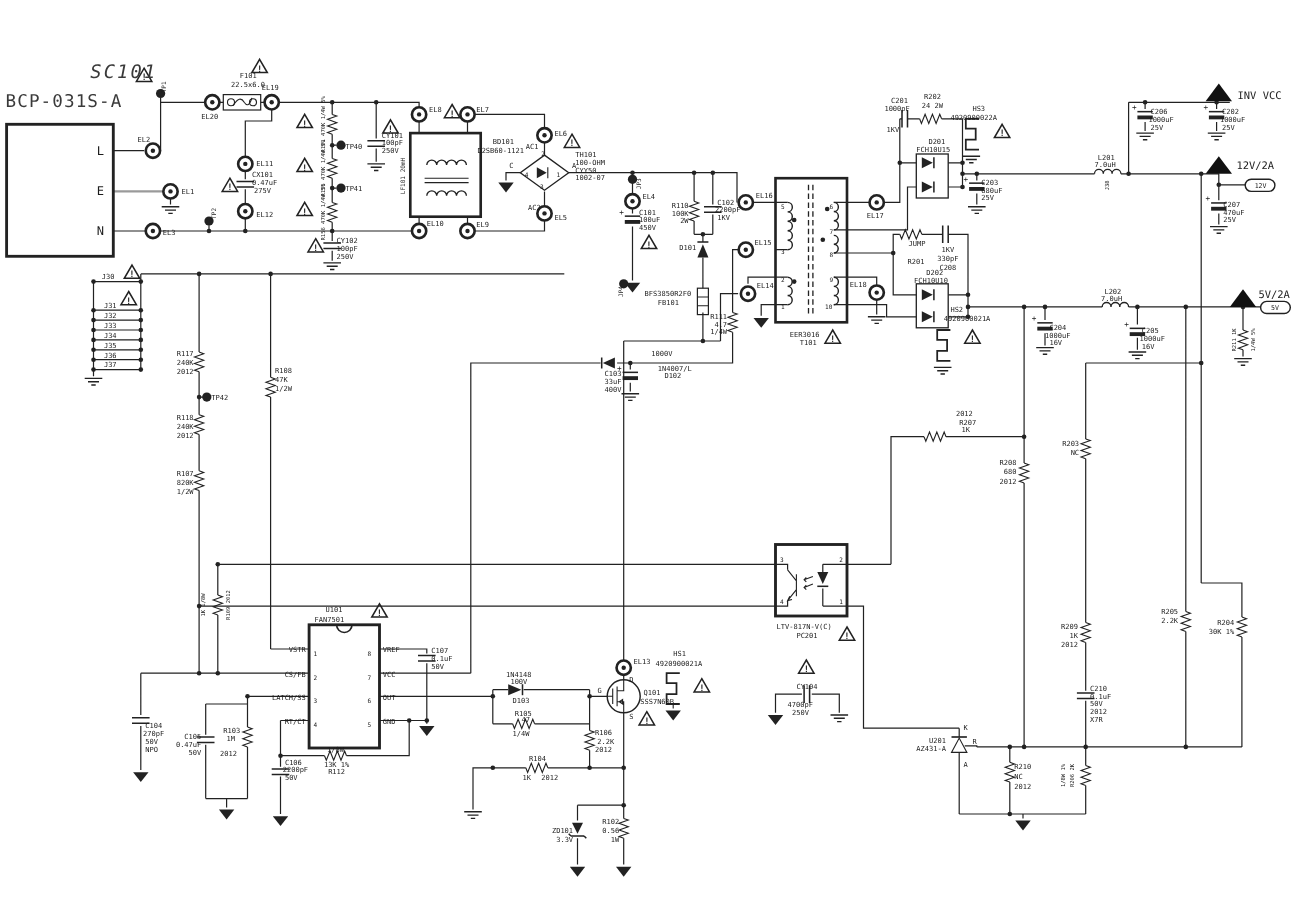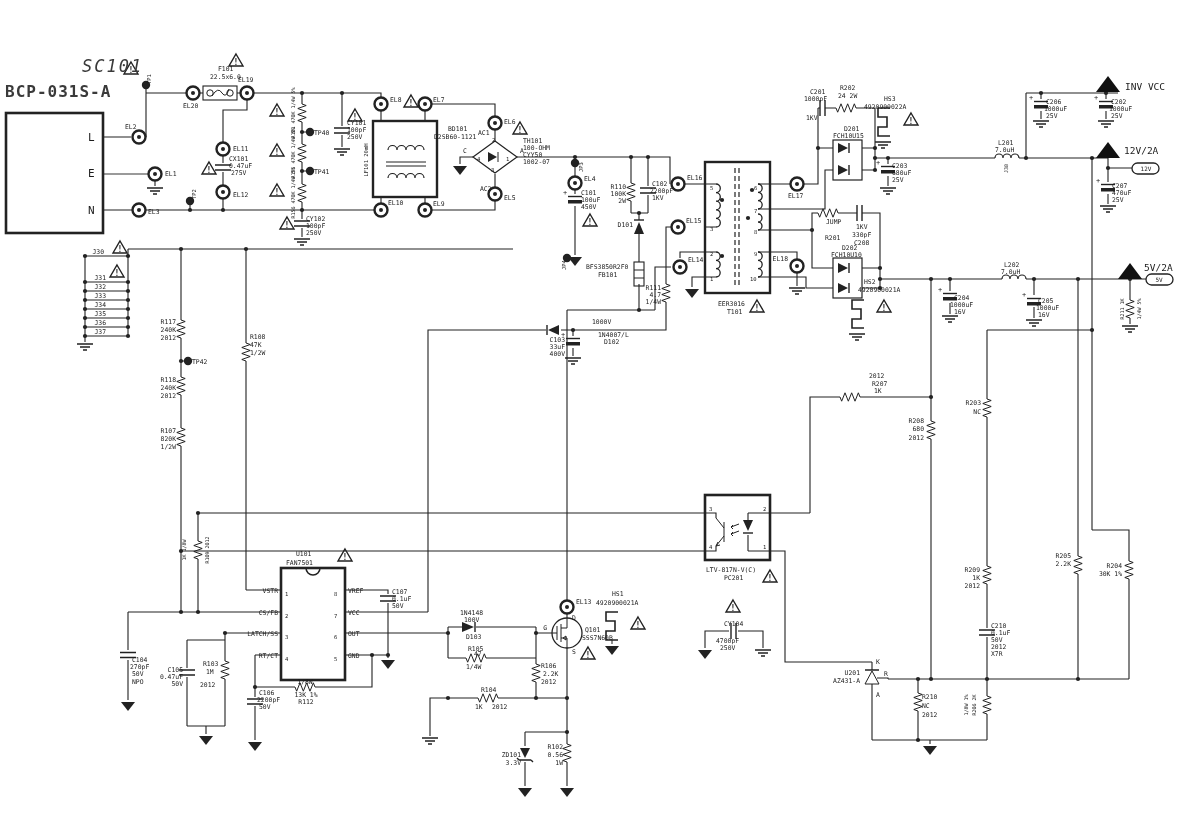--- a/index.html
+++ b/index.html
@@ -1,20 +1,20 @@
 <!DOCTYPE html>
 <html><head>
 <meta charset="utf-8">
 <style>
   html,body{margin:0;padding:0;background:#fff;}
   #stage{position:relative;width:1185px;height:828px;background:#fff;overflow:hidden;
          font-family:"DejaVu Sans Mono", monospace;}
   #schem{position:absolute;left:0;top:0;}
   .t1{position:absolute;left:82px;top:56px;font-size:17px;letter-spacing:2px;color:#3a3a3a;font-style:italic;}
-  .t2{position:absolute;left:5px;top:82px;font-size:16px;letter-spacing:1px;color:#3a3a3a;font-weight:bold;}
+  .t2{position:absolute;left:5px;top:82px;font-size:16px;letter-spacing:1px;color:#3a3a3a;}
 </style>
 </head>
 <body>
 <div id="stage">
 
 <svg id="schem" width="1185" height="828" viewBox="0 0 1185 828">
       <path d="M103,137H131 M146,137V93 M146,89V93 M146,93H186 M200,93H203 M237,93H240 M254,93H381V97 M247,100V110H223V142 M223,156V163 M223,172V185 M223,199V210 M103,210H132 M146,210H374 M190,205V210 M302,93V104 M302,122V144 M302,162V184 M302,202V210 M302,132H306 M302,171H306 M342,93V126 M342,135V147 M302,210V219 M302,228V237 M381,111V121 M432,104H495V117 M425,111V121 M381,197V203 M425,197V203 M495,130V141 M432,210H495V201 M495,187V174 M473,157H460V164 M517,157H575 M575,157H670V184 M685,184H705 M575,157V176 M575,190V194 M575,206V255 M570,258H575 M631,157V183 M631,201V213 M648,157V186 M648,195V213 M631,213H648 M639,213V220 M639,234V262 M639,284V310 M567,310H655 M655,310V267H671 M680,258V252H705 M705,277H692V287 M567,310V600 M567,614V618 M671,227H666V284 M666,302V330H573 M573,330H561 M546,330H428V612 M573,330V336 M573,348V356 M345,612H428 M128,249H513 M128,249V256 M85,256H128 M85,282H128 M85,291H128 M85,300H128 M85,309H128 M85,318H128 M85,327H128 M85,336H128 M85,256V342 M128,256V336 M181,249V320 M181,338V377 M181,395V428 M181,446V612 M181,361H185 M246,249V343 M246,361V590 M246,590H281 M128,612H281 M128,612V650 M128,660V700 M198,513V541 M198,559V612 M198,513H705 M181,551H705 M225,633H281 M225,633V640 M187,640H225 M187,640V668 M187,677V726 M225,640V661 M225,679V726 M187,726H225 M206,726V734 M255,655H281 M255,655V697 M255,706V740 M255,687H295 M315,687H372V655 M345,655H388 M345,590H388V594 M388,603V655 M388,655V658 M345,633H448 M448,627V658 M448,627H462 M476,627H536 M448,658H466 M486,658H536 M536,627V658 M536,633H552 M536,658V664 M536,682V698 M448,698H478 M498,698H567 M448,698H430V736 M567,648V732 M525,732H567 M525,732V746 M525,762V786 M567,732V744 M567,762V786 M770,184H790 M804,184H818V148H833 M818,148V108 M818,108H820 M825,108H836 M856,108H875V148 M770,209H825V170H833 M862,148H875 M862,170H875 M875,148V170 M875,158H995 M888,158V164 M888,176V186 M1019,158H1092 M1026,158V93 M1026,93H1118 M1041,93V99 M1041,111V119 M1106,93V99 M1106,111V119 M1092,158H1108V168H1132 M1108,168V182 M1108,194V204 M1092,158V530 M1092,530H1129V561 M1129,579V679 M770,230H812V268H833 M812,230V213H818 M838,213H857 M862,213H880V279 M770,252H797V259 M797,273V286 M770,277H806V288H833 M862,268H880 M862,288H880 M880,268V288 M880,279H1002 M1026,279H1146 M950,279V291 M950,303V314 M1034,279V295 M1034,307V318 M1130,279V300 M1130,318V324 M931,279V397 M770,513H810 M810,513V397H840 M860,397H931 M931,397V421 M931,439V679 M987,330V399 M987,330H1092 M987,417V566 M987,584V628 M987,637V679 M1078,279V556 M1078,574V679 M888,679H1129 M770,551H785V662H872 M872,662V670 M872,684V740 M872,740H987 M877,678H888V679 M918,679V693 M918,711V740 M987,679V696 M987,714V740 M930,740V744 M770,513H748 M748,513V520 M748,535V551 M748,551H770 M705,513H716V518 M705,551H716V546 M729,631H705V648 M738,631H763V648 M705,184H716 M716,227H705 M705,252H716 M716,277H705 M758,184H770 M758,209H770 M758,230H770 M758,252H770 M758,277H770 M155,181V186" fill="none" stroke="#222" stroke-width="1.1"></path>
       <path d="M103,174H148" fill="none" stroke="#9a9a9a" stroke-width="2"></path>
       <rect x="6" y="113" width="97" height="120" fill="none" stroke="#222" stroke-width="2.6"></rect>
       <rect x="373" y="121" width="64" height="76" fill="none" stroke="#222" stroke-width="2.4"></rect>

